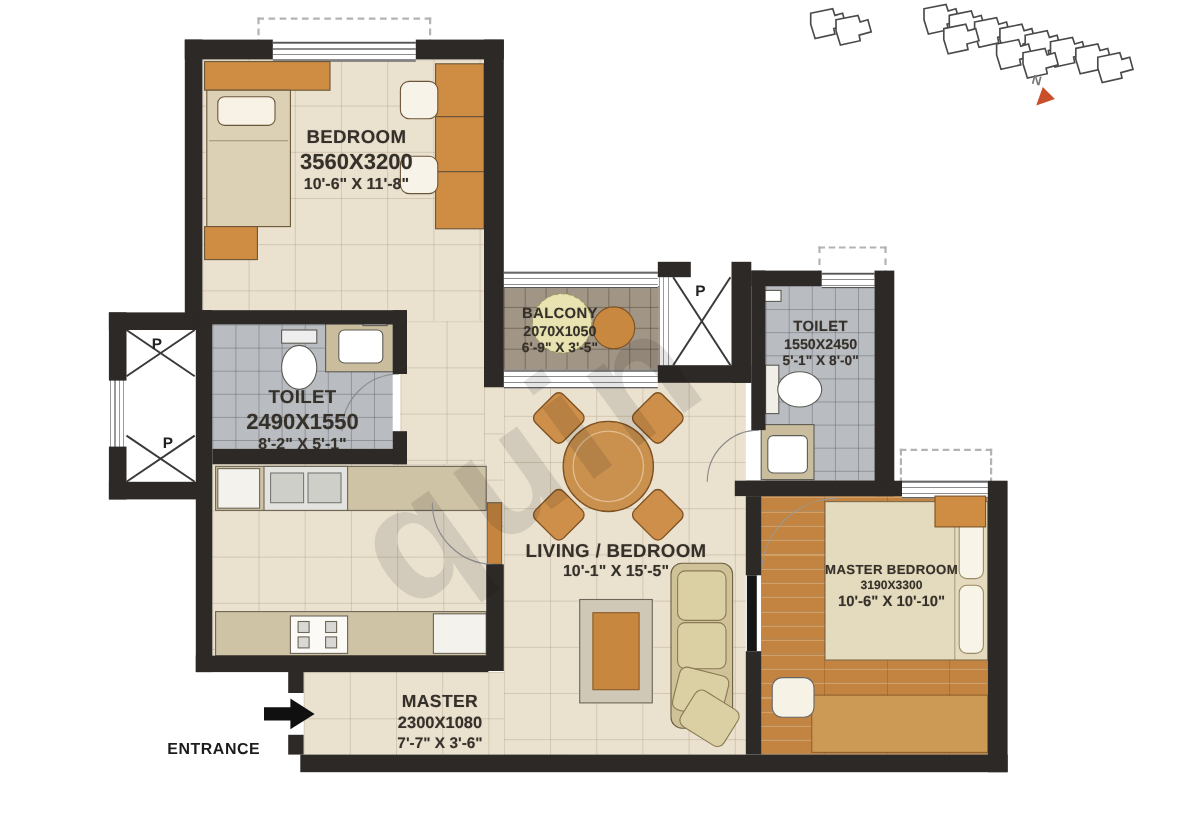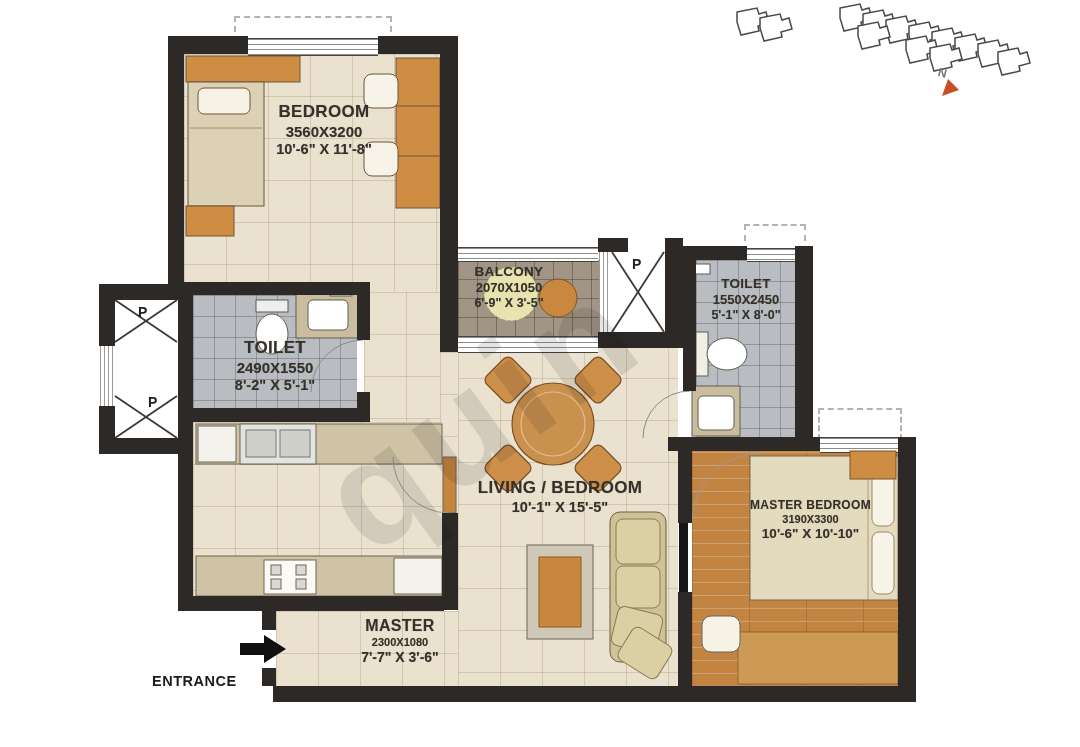--- a/index.html
+++ b/index.html
@@ -25,23 +25,23 @@
       repeating-linear-gradient(180deg,rgba(90,45,10,.35) 0 1px,transparent 1px 13px),
       repeating-linear-gradient(90deg,rgba(90,45,10,.22) 0 1px,transparent 1px 57px);}
   .win{position:absolute;z-index:2;background-color:#fff;
     background-image:repeating-linear-gradient(180deg,#8d8d8d 0 1px,transparent 1px 5px);
     border-top:1px solid #444;border-bottom:1px solid #444;}
   .louv{position:absolute;z-index:2;background-color:#fff;
     background-image:repeating-linear-gradient(90deg,#9a9a9a 0 1px,transparent 1px 4px);}
   .dash{position:absolute;z-index:0;border:2px dashed #b3b3b3;}
   .ov{position:absolute;left:0;top:0;z-index:3;}
   .rl{position:absolute;z-index:5;text-align:center;color:#35302a;font-weight:700;
-      line-height:1.22;text-shadow:0 0 1px rgba(70,60,45,.35);}
+      line-height:1.22;text-shadow:0 0 1px rgba(70,60,45,.35);margin-top:13px;}
   .rn{font-size:17px;letter-spacing:.3px;}
-  .rd{font-size:15px;}
+  .rd{font-size:20px;}
   .rf{font-size:14.5px;}
   .sm .rn{font-size:13.5px;}
   .sm .rd{font-size:13px;}
   .sm .rf{font-size:12.5px;}
   .plab{position:absolute;z-index:5;font-weight:700;font-size:14px;color:#222;}
   .entlab{position:absolute;z-index:5;font-weight:700;font-size:14.5px;color:#1c1c1c;letter-spacing:.5px;}
   .nlab{position:absolute;z-index:5;font-weight:700;font-size:12px;color:#777;transform:rotate(14deg);}
   .wm{position:absolute;left:340px;top:430px;z-index:6;font-size:150px;font-weight:700;
       color:#b9b9b9;opacity:.38;letter-spacing:8px;transform:rotate(-36deg);
       transform-origin:0 50%;pointer-events:none;mix-blend-mode:multiply;}
@@ -251,21 +251,21 @@
     <div class="rn">LIVING / BEDROOM</div>
     <div class="rf">10'-1" X 15'-5"</div>
   </div>
   <div class="rl" style="left:748px;top:498px;width:125px;font-size:15px">
     <div class="rn" style="font-size:12px">MASTER BEDROOM</div>
     <div class="rd" style="font-size:11px">3190X3300</div>
     <div class="rf" style="font-size:13.5px">10'-6" X 10'-10"</div>
   </div>
   <div class="rl" style="left:330px;top:616px;width:140px">
     <div class="rn" style="font-size:16px">MASTER</div>
-    <div class="rd" style="font-size:11px">2300X1080</div>
+    <div class="rd" style="font-size:15px">2300X1080</div>
     <div class="rf" style="font-size:14px">7'-7" X 3'-6"</div>
   </div>
 
   <div class="plab" style="left:138px;top:304px">P</div>
   <div class="plab" style="left:148px;top:394px">P</div>
   <div class="plab" style="left:632px;top:256px">P</div>
   <div class="entlab" style="left:152px;top:673px">ENTRANCE</div>
   <div class="nlab" style="left:938px;top:66px">N</div>
 
   <div class="wm">quin</div>

